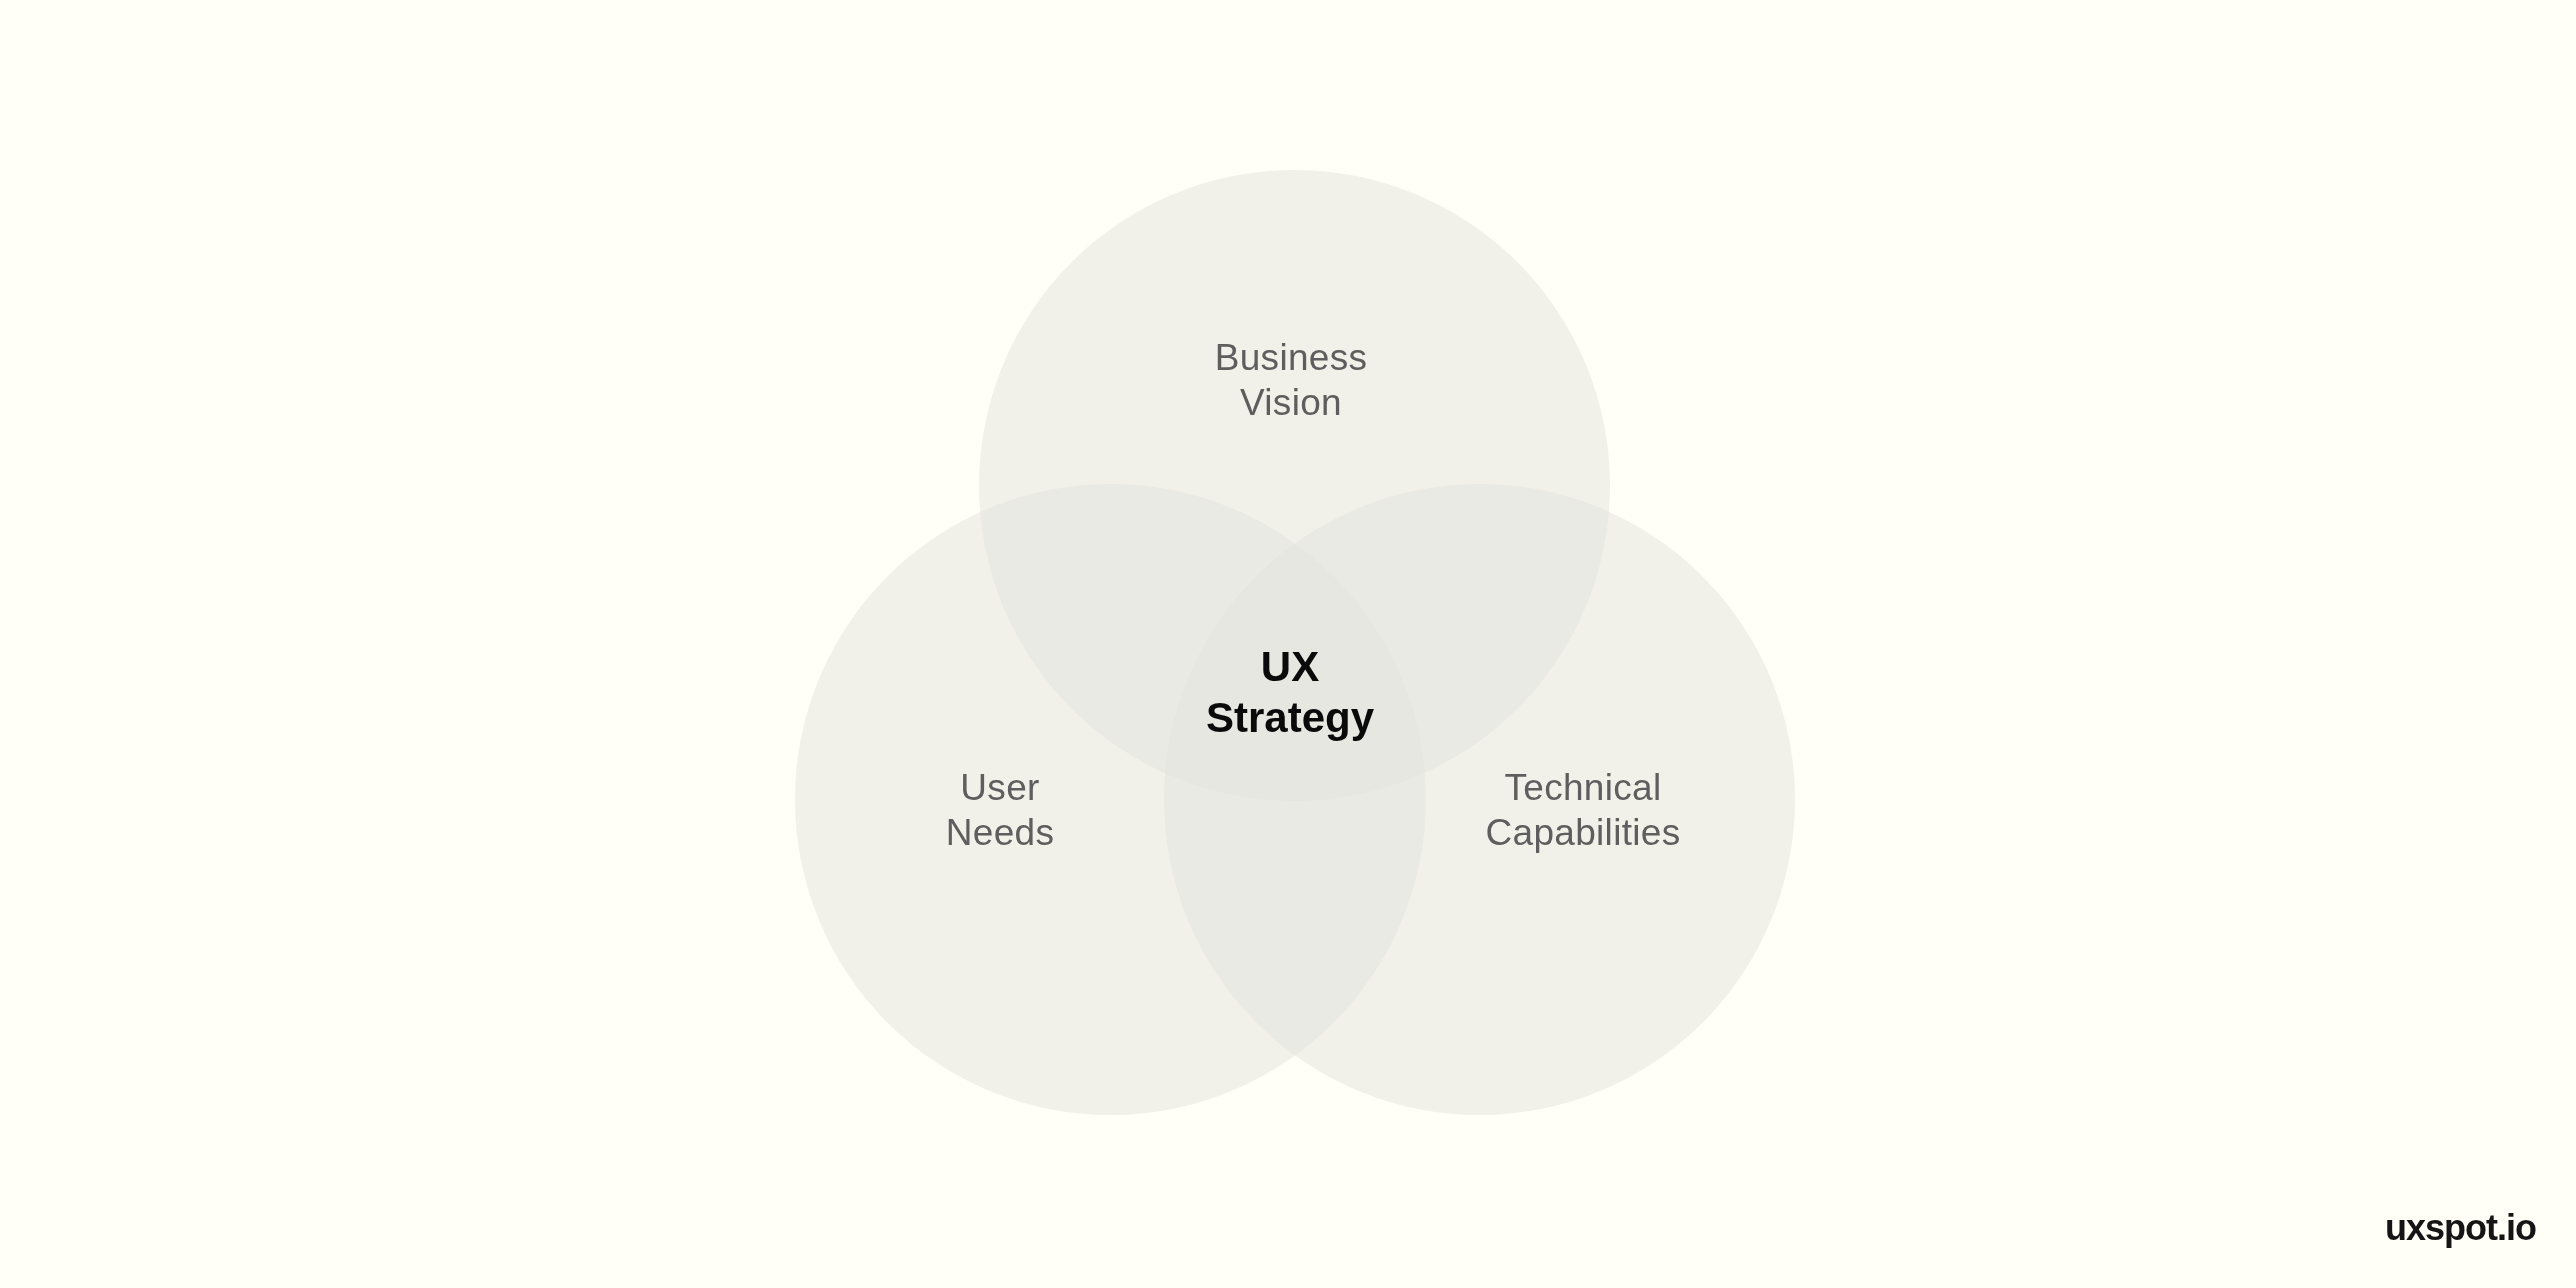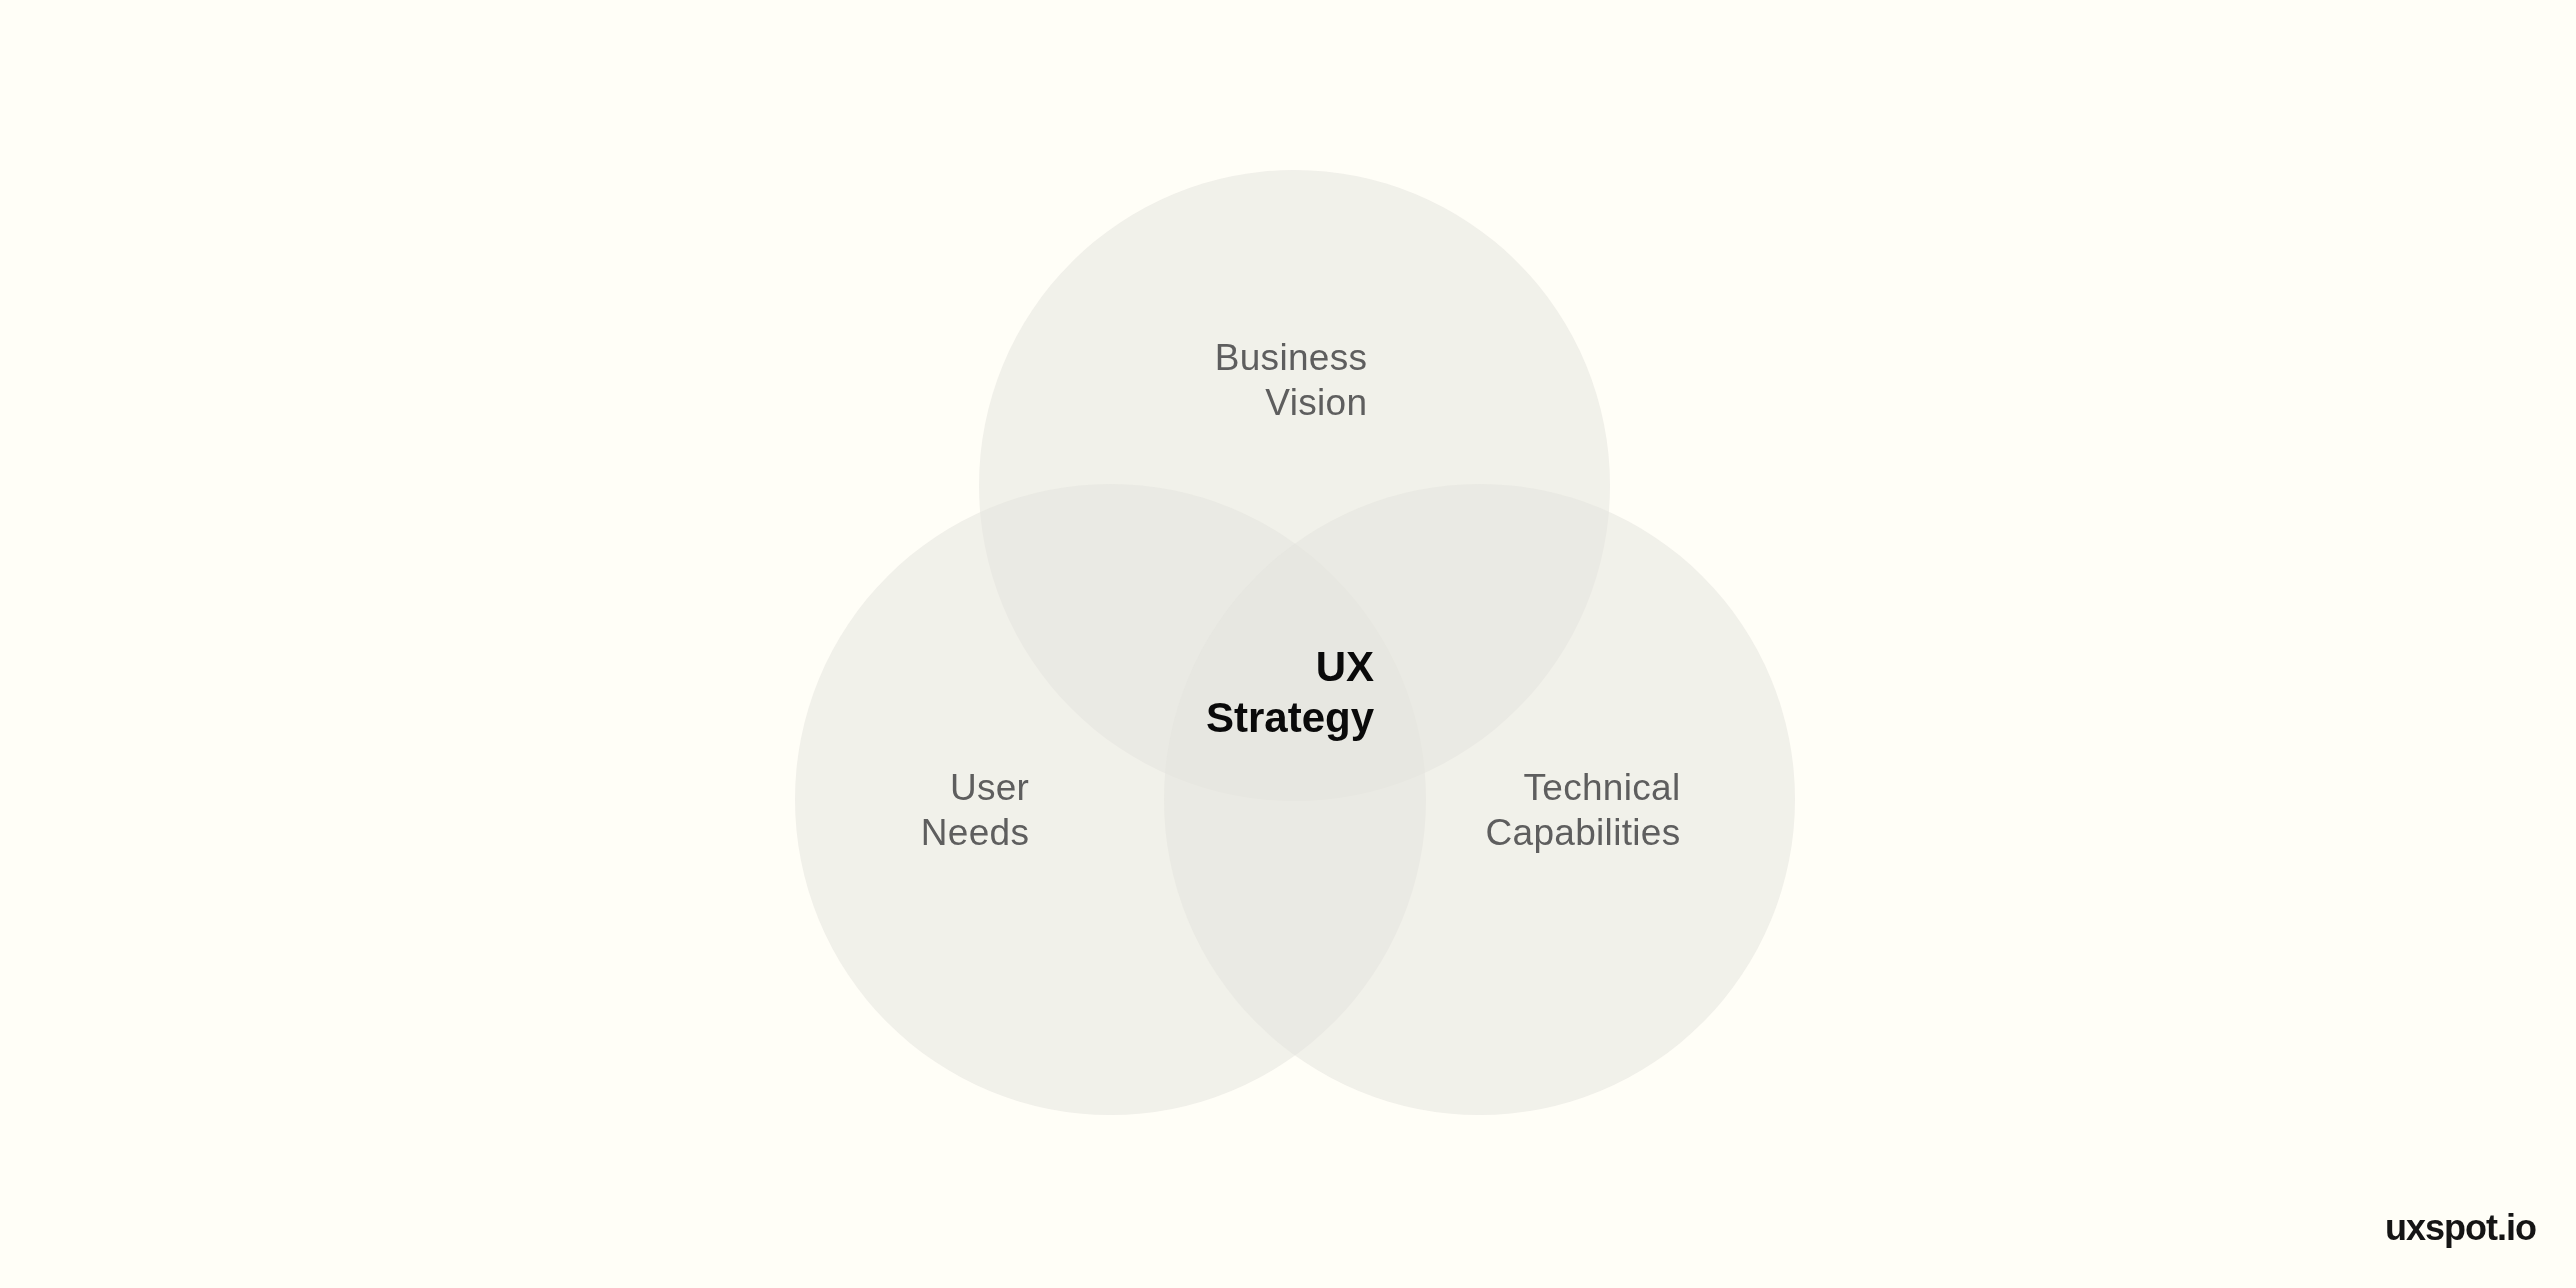--- a/index.html
+++ b/index.html
@@ -27,31 +27,31 @@
     border-radius: 50%;
     background: rgba(227, 227, 222, 0.5);
   }
   .circle-top   { left: 979px; top: 170px; }
   .circle-left  { left: 795px; top: 484px; }
   .circle-right { left: 1164px; top: 484px; }
 
   .label {
     position: absolute;
     transform: translate(-50%, -50%);
-    text-align: right;
+    text-align: center;
     font-size: 37px;
     line-height: 45px;
     color: #5E5E5E;
     letter-spacing: 0.3px;
     white-space: nowrap;
   }
   .label .line { display: block; }
 
   .label-top    { left: 1291px; top: 380px; }
-  .label-left   { left: 975px; top: 810px; }
+  .label-left   { left: 1000px; top: 810px; }
   .label-right  { left: 1583px; top: 810px; }
 
   .label-center {
     left: 1290px;
     top: 692px;
     font-size: 42px;
     line-height: 51px;
     font-weight: 700;
     color: #0A0A0A;
     letter-spacing: 0px;

